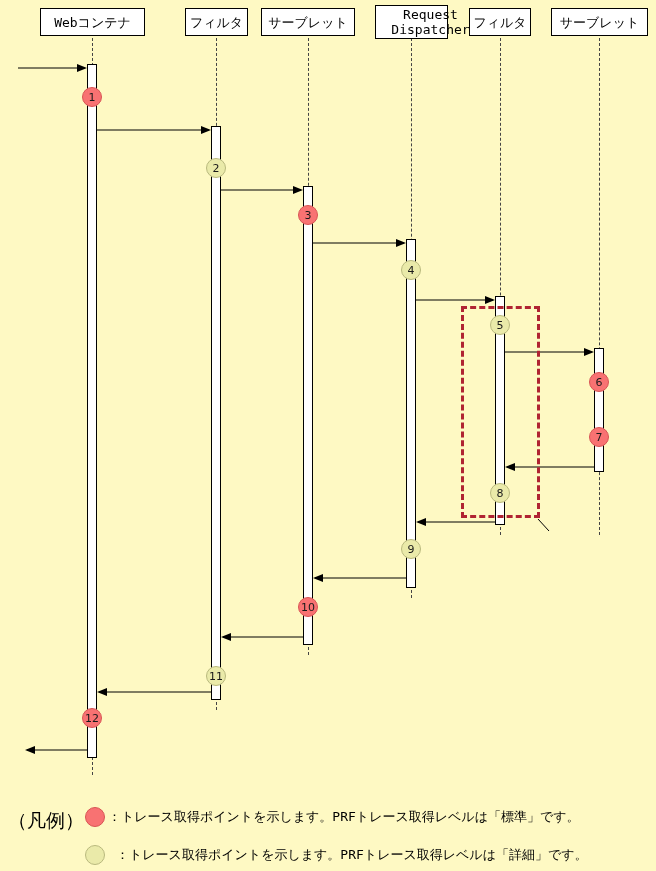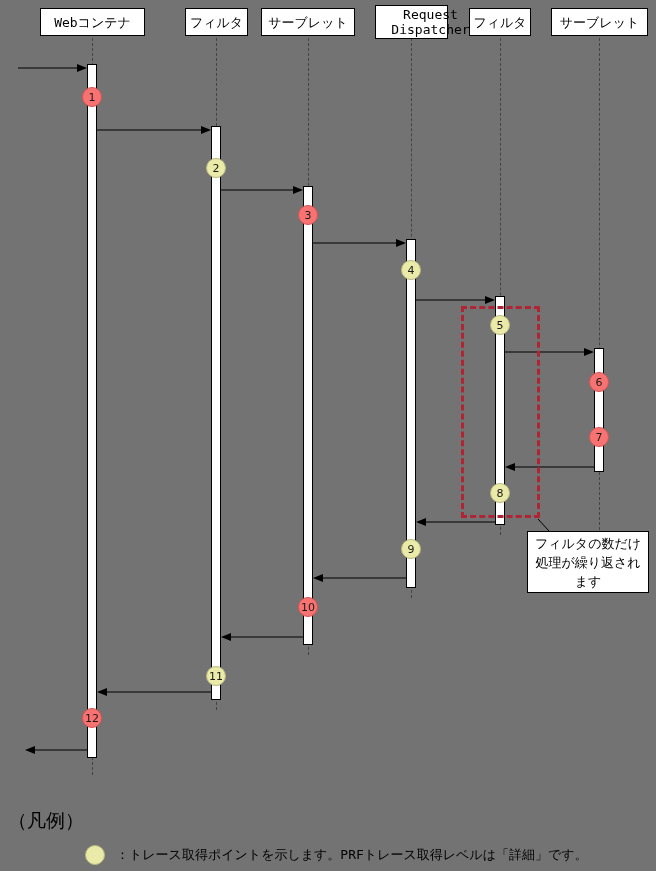--- a/index.html
+++ b/index.html
@@ -1,18 +1,18 @@
 <!DOCTYPE html>
 <html style="--std: #f87272; --std-b: #d85454; --det: #eaeaa9; --det-b: #b9b97e; --loop: #b02433;"><head>
 <meta charset="utf-8">
 <style>
   * { margin:0; padding:0; box-sizing:border-box; }
   html,body { background:#fff; }
   body { font-family:"DejaVu Sans Mono","Liberation Sans",sans-serif; color:#000; }
-  .stage { position:relative; width:656px; height:871px; background:#737373; overflow:hidden; }
+  .stage { position:relative; width:656px; height:871px; background:#fef9c3; overflow:hidden; }
 
   .lifeline { position:absolute; width:0; border-left:1px dashed #444; z-index:1; }
   .activation { position:absolute; width:10px; background:#fff; border:1px solid #000; z-index:2; }
   #arrows-svg { position:absolute; left:0; top:0; z-index:3; }
   #loop-box { position:absolute; border:3px dashed var(--loop); z-index:4; }
   .head-box { position:absolute; background:#fff; border:1px solid #000; z-index:5;
               display:flex; flex-direction:column; align-items:center; justify-content:center;
               font-size:13px; line-height:15px; text-align:center; white-space:nowrap; }
   #callout { position:absolute; background:#fff; border:1px solid #000; z-index:5;
              font-size:13px; line-height:19px; text-align:center; padding-top:2px; }
@@ -89,38 +89,37 @@
         <div>Request</div>
         <div>Dispatcher</div>
       </div>
       <div class="head-box" style="left: 469px; top: 8px; width: 62px; height: 28px;">
         <div>フィルタ</div>
       </div>
       <div class="head-box" style="left: 551px; top: 8px; width: 97px; height: 28px;">
         <div>サーブレット</div>
       </div>
     </div>
-  <div id="callout" style="left: 527px; top: 531px; width: 122px; height: 62px;">
-      <div>フィルタの数だけ</div>
-      <div>処理が繰り返され</div>
-      <div>ます</div>
-    </div>
   <div id="points-layer">
       <div class="pt standard" style="left: 82px; top: 87px;">1</div>
       <div class="pt detail" style="left: 206px; top: 158px;">2</div>
       <div class="pt standard" style="left: 298px; top: 205px;">3</div>
       <div class="pt detail" style="left: 401px; top: 260px;">4</div>
       <div class="pt detail" style="left: 490px; top: 315px;">5</div>
       <div class="pt standard" style="left: 589px; top: 372px;">6</div>
       <div class="pt standard" style="left: 589px; top: 427px;">7</div>
       <div class="pt detail" style="left: 490px; top: 483px;">8</div>
       <div class="pt detail" style="left: 401px; top: 539px;">9</div>
       <div class="pt standard" style="left: 298px; top: 597px;">10</div>
       <div class="pt detail" style="left: 206px; top: 666px;">11</div>
       <div class="pt standard" style="left: 82px; top: 708px;">12</div>
     </div>
 
   <div class="legend-title" style="left:8px; top:810px;">（凡例）</div>
+  <div class="legend-item" style="left:85px; top:807px;">
+    <span class="dot standard"></span>
+    <span class="legend-text">：トレース取得ポイントを示します。PRFトレース取得レベルは「標準」です。</span>
+  </div>
   <div class="legend-item" style="left:85px; top:845px;gap:8px;">
     <span class="dot detail"></span>
     <span class="legend-text">：トレース取得ポイントを示します。PRFトレース取得レベルは「詳細」です。</span>
   </div>
 </div>
 
 </body></html>

